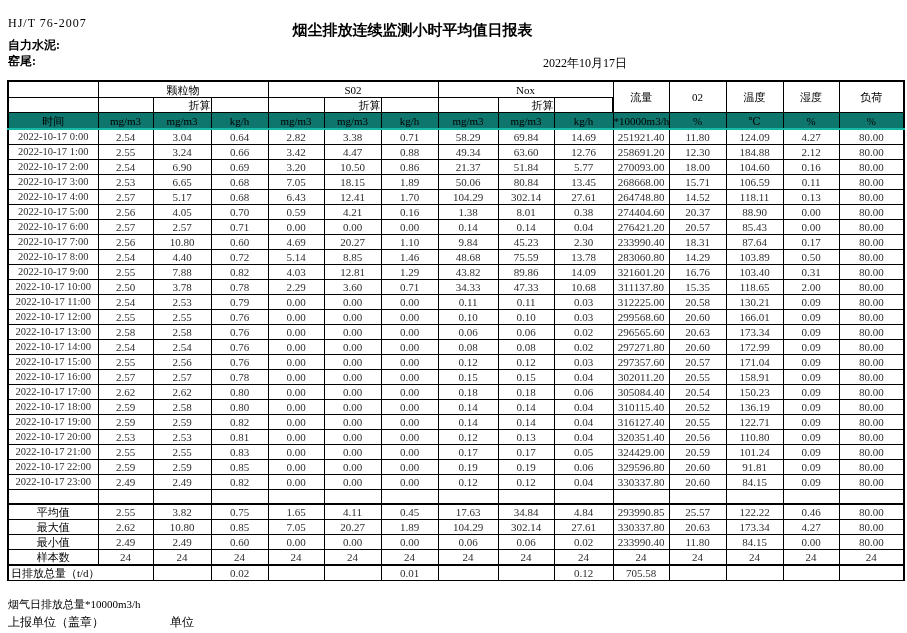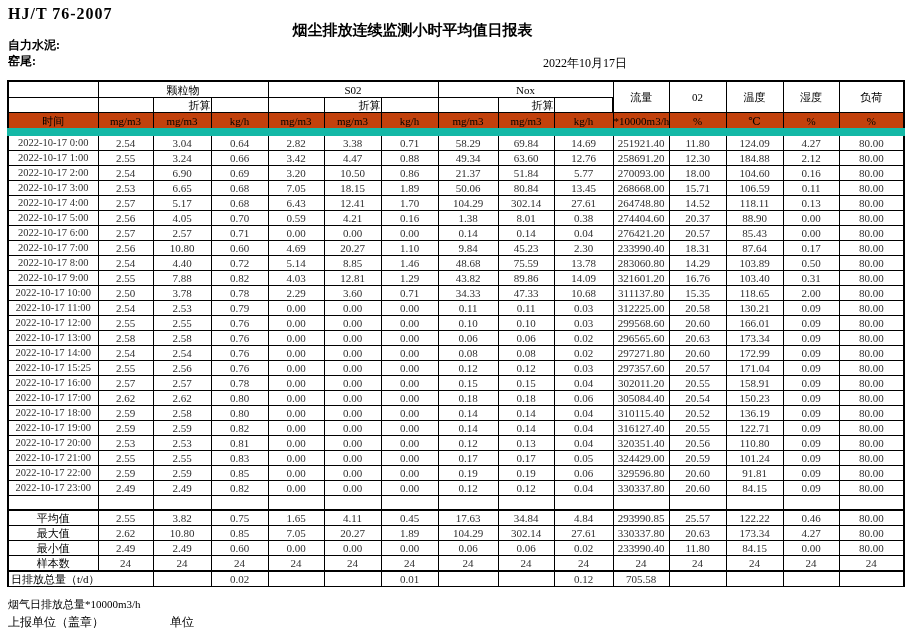--- a/index.html
+++ b/index.html
@@ -1,39 +1,39 @@
 <!DOCTYPE html>
 <html><head>
 <meta charset="utf-8">
 <style>
   html,body{margin:0;padding:0;}
   body{
     width:907px;height:633px;background:#ffffff;position:relative;
     font-family:"Liberation Serif","DejaVu Serif",serif;color:#000;
   }
   .abs{position:absolute;}
-  .std-code{left:8px;top:5px;font-size:16px;font-weight:bold;letter-spacing:1px;}
+  .std-code{left:8px;top:16px;font-size:12px;font-weight:normal;letter-spacing:1px;}
   .rpt-title{left:0;top:21px;width:825px;text-align:center;font-size:15px;font-weight:bold;}
   .company{left:8px;top:37px;font-size:12px;font-weight:bold;}
   .kiln{left:8px;top:53px;font-size:12px;font-weight:bold;}
   .rpt-date{left:543px;top:55px;font-size:12px;}
 
   table.report{
     position:absolute;left:7px;top:80px;width:896px;
     border-collapse:collapse;table-layout:fixed;padding-left:48px;
   }
   td{
     border:1px solid #000;text-align:center;vertical-align:middle;
     padding:0;font-size:11px;height:14px;line-height:14px;
     color:#2e2e2e;white-space:nowrap;overflow:hidden;
   }
   thead td{color:#000;}
   thead tr.grp-row td{border-top:2px solid #000;height:15px;}
   thead tr.conv-row td{height:14px;text-align:right;}
-  tr.units-row td{background:#c2410c;border-bottom:8px solid #14b8a6;height:15px;}
+  tr.units-row td{background:#0f766e;border-bottom:2px solid #14b8a6;height:15px;}
   table.report tr td:first-child{border-left:2px solid #000;}
   table.report tr td:last-child{border-right:2px solid #000;}
   tr.spacer-row td{border-bottom:2px solid #000;height:13px;}
   tr.last-summary td{border-bottom:2px solid #000;}
   tr.total-row td:first-child{border-left:none;text-align:left;padding-left:2px;color:#000;}
   tr.total-row td:last-child{border-right:1px solid #000;}
   td.time{font-size:10.5px;}
   td.label{color:#000;}
   .foot1{left:8px;top:597px;font-size:11px;}
   .foot2{left:8px;top:614px;font-size:12px;}
@@ -358,21 +358,21 @@
         <td>0.08</td>
         <td>0.08</td>
         <td>0.02</td>
         <td>297271.80</td>
         <td>20.60</td>
         <td>172.99</td>
         <td>0.09</td>
         <td>80.00</td>
       </tr>
       <tr>
-        <td class="time">2022-10-17 15:25</td>
+        <td class="time">2022-10-17 15:00</td>
         <td>2.55</td>
         <td>2.56</td>
         <td>0.76</td>
         <td>0.00</td>
         <td>0.00</td>
         <td>0.00</td>
         <td>0.12</td>
         <td>0.12</td>
         <td>0.03</td>
         <td>297357.60</td>

